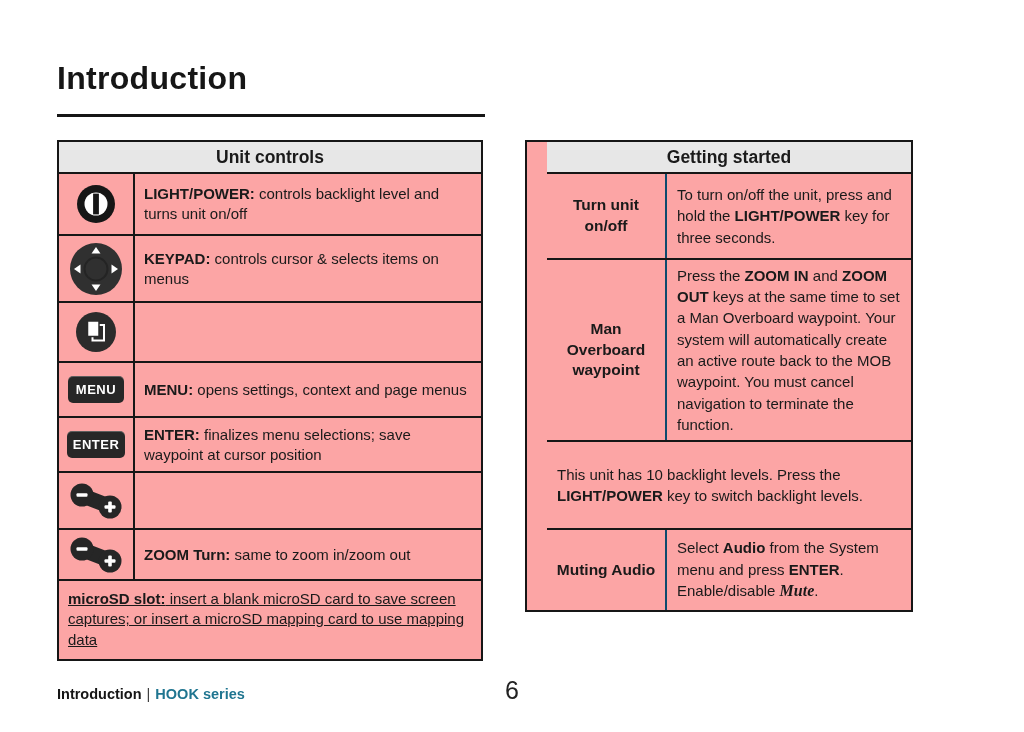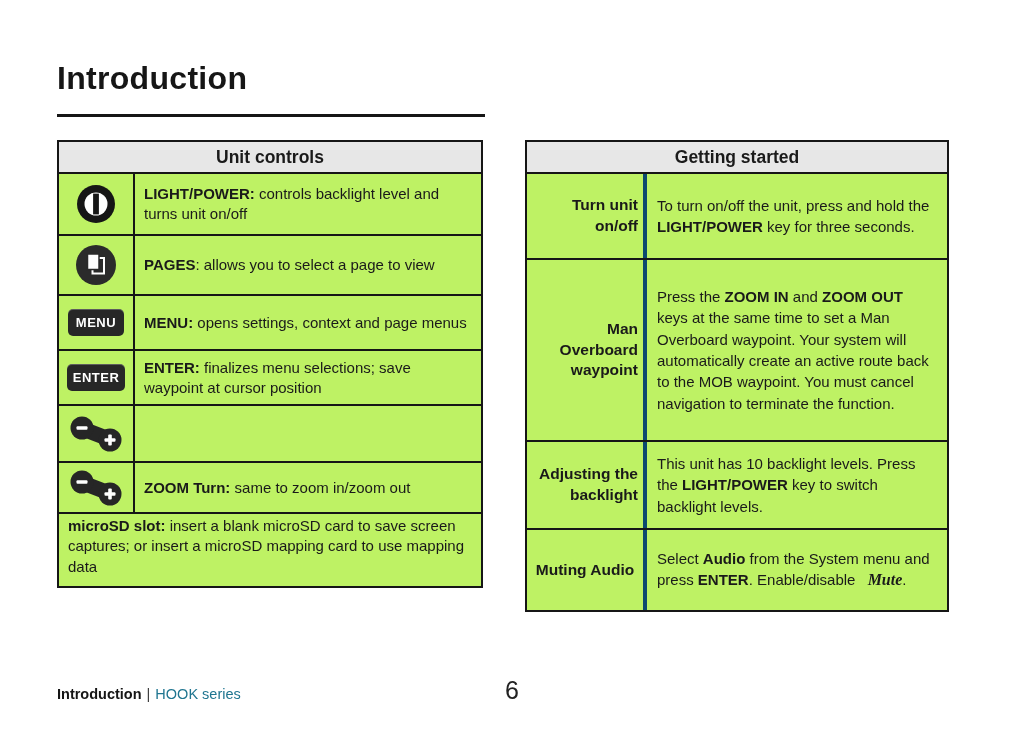--- a/index.html
+++ b/index.html
@@ -2,57 +2,57 @@
 <html><head>
 <meta charset="utf-8">
 <style>
   html,body{margin:0;padding:0;background:#ffffff;}
   .page{position:relative;width:1024px;height:732px;background:#ffffff;
         font-family:"Liberation Sans",sans-serif;color:#1a1a1a;overflow:hidden;}
   .page-title{position:absolute;left:57px;top:60px;margin:0;font-size:32px;
         font-weight:bold;letter-spacing:0.3px;color:#161616;}
   .title-rule{position:absolute;left:57px;top:114px;width:428px;height:3px;background:#161616;}
 
-  .tbl{position:absolute;border:2px solid #161616;background:#bef264;box-sizing:border-box;}
+  .tbl{position:absolute;border:2px solid #161616;background:#fca5a5;box-sizing:border-box;}
   .tbl-unit{left:57px;top:140px;width:426px;}
-  .tbl-gs{left:525px;top:140px;width:424px;}
+  .tbl-gs{left:525px;top:140px;width:388px;padding-left:20px;}
   .tbl-header{height:30px;background:#e7e7e7;border-bottom:2px solid #161616;
         display:flex;align-items:center;justify-content:center;
         font-weight:bold;font-size:17.5px;}
 
   .uc-row{display:flex;border-bottom:2px solid #161616;}
   .icon-cell{flex:0 0 74px;border-right:2px solid #161616;
         display:flex;align-items:center;justify-content:center;}
   .text-cell{flex:1;display:flex;align-items:center;padding:20px 9px;
         font-size:15px;line-height:1.32;}
   .text-cell .txt{width:100%;}
-  .uc-note{padding:2px 9px 9px 9px;font-size:15px;line-height:1.36;}
+  .uc-note{padding:8px 9px 9px 9px;font-size:15px;line-height:1.36;text-decoration:underline;}
 
   .gs-row{display:flex;border-bottom:2px solid #161616;}
   .gs-row.last{border-bottom:none;}
-  .label-cell{flex:0 0 120px;border-right:4px solid #0c4a6e;
-        display:flex;align-items:center;justify-content:center;text-align:right;
+  .label-cell{flex:0 0 120px;border-right:2px solid #0c4a6e;
+        display:flex;align-items:center;justify-content:center;text-align:center;
         font-weight:bold;font-size:15.5px;line-height:1.35;padding:0 5px;box-sizing:border-box;}
   .gs-text{flex:1;display:flex;align-items:center;padding:5px 10px;
         font-size:15px;line-height:1.42;}
   .gs-text .txt{width:100%;}
 
   .b{font-weight:bold;}
   .bi{font-weight:bold;}
-  .serif-bi{font-family:"Liberation Serif",serif;font-weight:bold;font-style:italic;font-size:16px;margin-left:8px;}
+  .serif-bi{font-family:"Liberation Serif",serif;font-weight:bold;font-style:italic;font-size:16px;}
 
   .key-btn{background:#272727;color:#ffffff;font-weight:bold;font-size:13px;
         letter-spacing:0.5px;border-radius:5px;display:flex;align-items:center;
         justify-content:center;box-shadow:inset 0 1px 0 rgba(255,255,255,0.25);}
   .key-menu{width:56px;height:27px;}
   .key-enter{width:58px;height:27px;}
 
   .footer{position:absolute;left:57px;top:686px;font-size:14.5px;color:#161616;}
   .footer-sep{margin:0 5px;font-weight:normal;color:#3a3a3a;}
-  .footer-series{font-weight:normal;}
+  .footer-series{font-weight:bold;}
   .pagenum{position:absolute;left:0;right:0;top:676px;text-align:center;
         font-size:25px;color:#222;}
 </style>
 </head>
 <body>
 
 <div class="page">
 
   <h1 class="page-title">Introduction</h1>
   <div class="title-rule"></div>
@@ -66,32 +66,44 @@
           <circle cx="20" cy="20" r="19" fill="#161616"></circle>
           <circle cx="20" cy="20" r="11.5" fill="#ffffff"></circle>
           <rect x="17.1" y="9.6" width="5.8" height="20.8" fill="#161616"></rect>
         </svg>
       </div>
       <div class="text-cell">
           <div class="txt"><span class="b">LIGHT/POWER:</span><span> controls backlight level and turns unit on/off</span></div>
         </div>
     </div>
 
+    <div class="uc-row" style="height:65px">
+      <div class="icon-cell">
+        <svg width="54" height="54" viewBox="0 0 54 54">
+          <circle cx="27" cy="27" r="26" fill="#303030"></circle>
+          <circle cx="27" cy="27" r="11.5" fill="none" stroke="#242424" stroke-width="2"></circle>
+          <polygon points="27,5 31.5,11.5 22.5,11.5" fill="#ffffff"></polygon>
+          <polygon points="27,49 31.5,42.5 22.5,42.5" fill="#ffffff"></polygon>
+          <polygon points="5,27 11.5,22.5 11.5,31.5" fill="#ffffff"></polygon>
+          <polygon points="49,27 42.5,22.5 42.5,31.5" fill="#ffffff"></polygon>
+        </svg>
+      </div>
+      <div class="text-cell">
+          <div class="txt"><span class="b">KEYPAD:</span><span> controls cursor &amp; selects items on menus</span></div>
+        </div>
+    </div>
 
     <div class="uc-row" style="height:58px">
       <div class="icon-cell">
         <svg width="42" height="42" viewBox="0 0 42 42">
           <circle cx="21" cy="21" r="20" fill="#2b2b2b"></circle>
           <rect x="17.5" y="14" width="11.5" height="15.5" fill="none" stroke="#ffffff" stroke-width="2"></rect>
           <rect x="12.5" y="10" width="11.5" height="15.5" fill="#ffffff" stroke="#2b2b2b" stroke-width="1.5"></rect>
         </svg>
       </div>
-      <div class="text-cell">
-          <div class="txt"><span class="b">PAGES</span><span>: allows you to select a page to view</span></div>
-        </div>
     </div>
 
     <div class="uc-row" style="height:53px">
       <div class="icon-cell">
         <div class="key-btn key-menu">MENU</div>
       </div>
       <div class="text-cell">
           <div class="txt"><span class="b">MENU:</span><span> opens settings, context and page menus</span></div>
         </div>
     </div>
@@ -148,21 +160,20 @@
     </div>
 
     <div class="gs-row" style="height:180px">
       <div class="label-cell">Man Overboard waypoint</div>
       <div class="gs-text">
           <div class="txt"><span>Press the </span><span class="b">ZOOM IN</span><span> and </span><span class="b">ZOOM OUT</span><span> keys at the same time to set a Man Overboard waypoint. Your system will automatically create an active route back to the MOB waypoint. You must cancel navigation to terminate the function.</span></div>
         </div>
     </div>
 
     <div class="gs-row" style="height:86px">
-      <div class="label-cell">Adjusting the backlight</div>
       <div class="gs-text">
           <div class="txt"><span>This unit has 10 backlight levels. Press the </span><span class="b">LIGHT/POWER</span><span> key to switch backlight levels.</span></div>
         </div>
     </div>
 
     <div class="gs-row last" style="height:80px">
       <div class="label-cell">Muting Audio</div>
       <div class="gs-text">
           <div class="txt"><span>Select </span><span class="bi">Audio</span><span> from the System menu and press </span><span class="b">ENTER</span><span>. Enable/disable </span><span class="serif-bi">Mute</span><span>.</span></div>
         </div>

